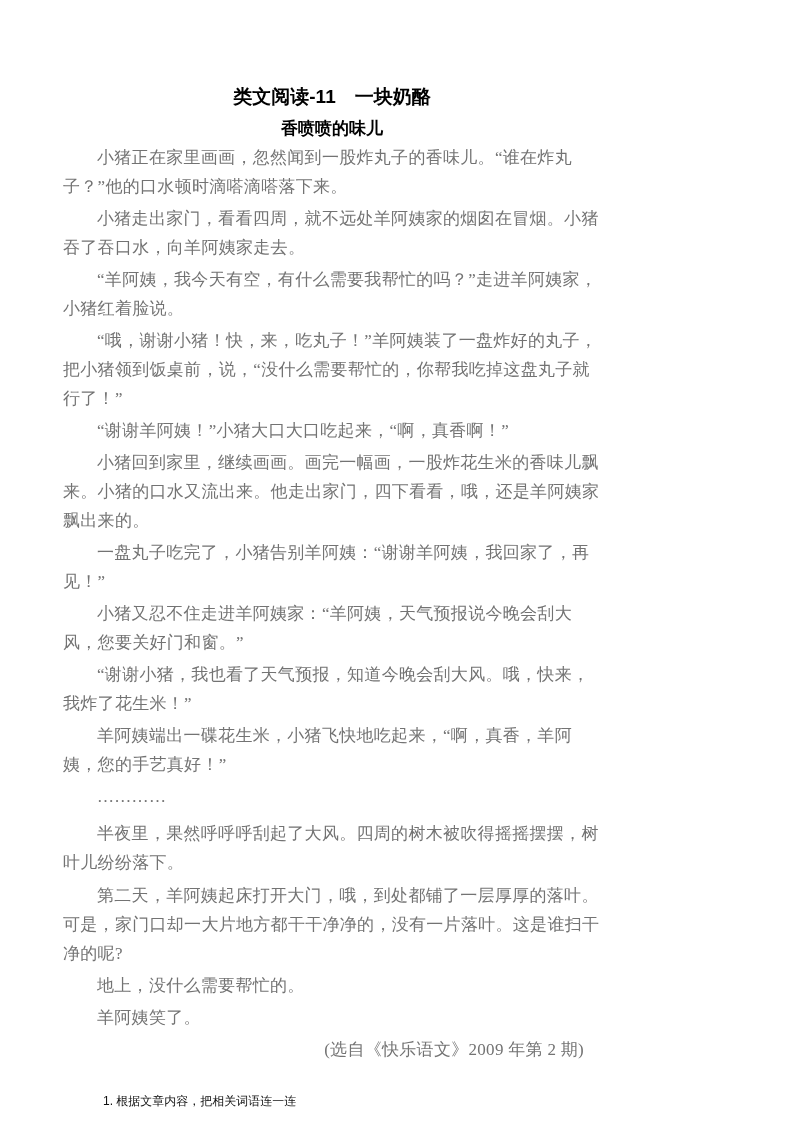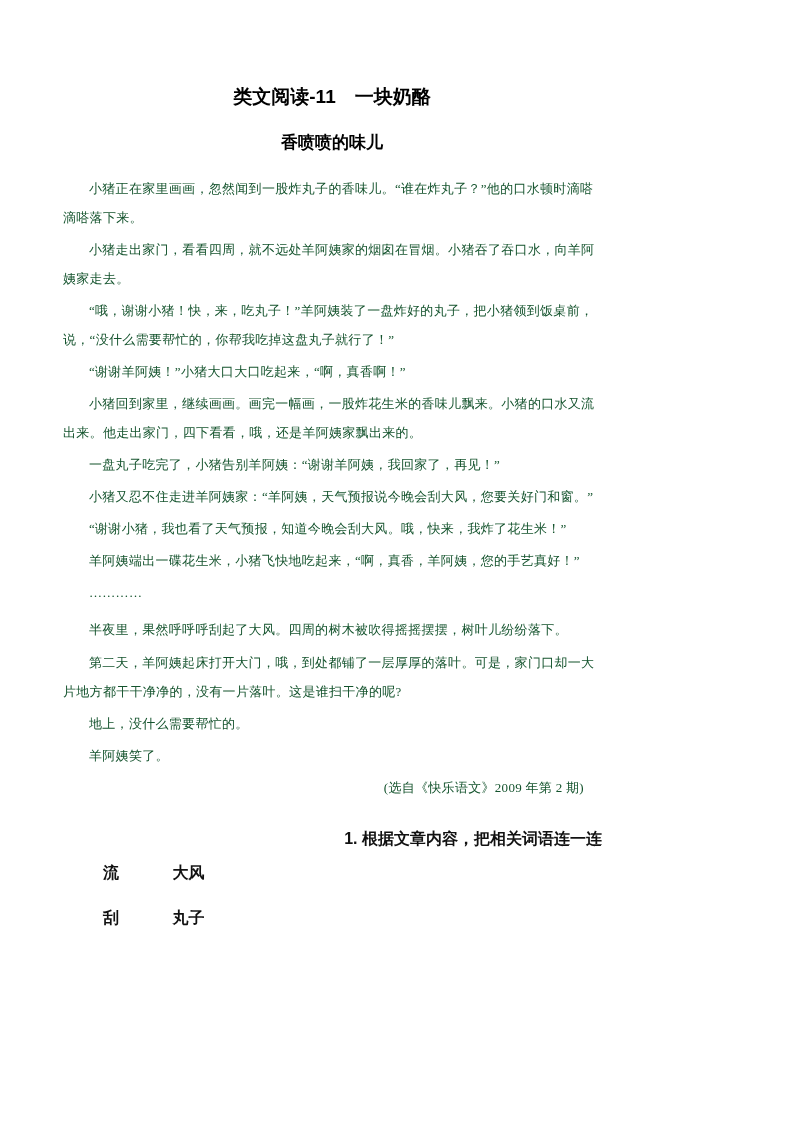--- a/index.html
+++ b/index.html
@@ -26,26 +26,26 @@
     color: #000000;
     line-height: 22px;
   }
   .subtitle {
     text-align: center;
     font-family: "Liberation Sans", "DejaVu Sans", sans-serif;
     font-weight: 700;
     font-size: 17px;
     color: #000000;
     line-height: 20px;
-    margin-top: 25px;
+    margin-top: 11px;
   }
   .story {
-    margin: 21px 62px 0 63px;
-    font-size: 13px;
-    color: #14532d;
+    margin: 4px 62px 0 63px;
+    font-size: 17px;
+    color: #737373;
     line-height: 29px;
     letter-spacing: 0.3px;
   }
   .story p {
     text-indent: 2em;
     margin-bottom: 3px;
   }
   .story p.gap-before {
     margin-top: 9px;
     font-family: Liberation Mono, monospace;
@@ -55,25 +55,24 @@
     text-align: right;
     padding-right: 18px;
     margin-top: 3px;
   }
   .question {
     margin: 27px 62px 0 63px;
     font-family: "Liberation Sans", "DejaVu Sans", sans-serif;
     color: #111111;
   }
   .q-label {
-    font-size: 16px;
-    font-weight: 700;
+    font-size: 12px;
+    font-weight: 400;
     padding-left: 40px;
     line-height: 20px;
-    text-align: right;
   }
   .pairs {
     padding-left: 40px;
     margin-top: 15px;
   }
   .pair-row {
     margin-bottom: 27px;
     font-size: 16px;
     font-weight: 600;
     line-height: 18px;
@@ -90,20 +89,21 @@
 <body>
 
 <div class="page">
 
   <h1 class="title">类文阅读-11　一块奶酪</h1>
   <h2 class="subtitle">香喷喷的味儿</h2>
 
   <div class="story">
     <p>小猪正在家里画画，忽然闻到一股炸丸子的香味儿。“谁在炸丸子？”他的口水顿时滴嗒滴嗒落下来。</p>
     <p>小猪走出家门，看看四周，就不远处羊阿姨家的烟囱在冒烟。小猪吞了吞口水，向羊阿姨家走去。</p>
+    <p>“羊阿姨，我今天有空，有什么需要我帮忙的吗？”走进羊阿姨家，小猪红着脸说。</p>
     <p>“哦，谢谢小猪！快，来，吃丸子！”羊阿姨装了一盘炸好的丸子，把小猪领到饭桌前，说，“没什么需要帮忙的，你帮我吃掉这盘丸子就行了！”</p>
     <p>“谢谢羊阿姨！”小猪大口大口吃起来，“啊，真香啊！”</p>
     <p>小猪回到家里，继续画画。画完一幅画，一股炸花生米的香味儿飘来。小猪的口水又流出来。他走出家门，四下看看，哦，还是羊阿姨家飘出来的。</p>
     <p>一盘丸子吃完了，小猪告别羊阿姨：“谢谢羊阿姨，我回家了，再见！”</p>
     <p>小猪又忍不住走进羊阿姨家：“羊阿姨，天气预报说今晚会刮大风，您要关好门和窗。”</p>
     <p>“谢谢小猪，我也看了天气预报，知道今晚会刮大风。哦，快来，我炸了花生米！”</p>
     <p>羊阿姨端出一碟花生米，小猪飞快地吃起来，“啊，真香，羊阿姨，您的手艺真好！”</p>
     <p>…………</p>
     <p class="gap-before">半夜里，果然呼呼呼刮起了大风。四周的树木被吹得摇摇摆摆，树叶儿纷纷落下。</p>
     <p>第二天，羊阿姨起床打开大门，哦，到处都铺了一层厚厚的落叶。可是，家门口却一大片地方都干干净净的，没有一片落叶。这是谁扫干净的呢?</p>

